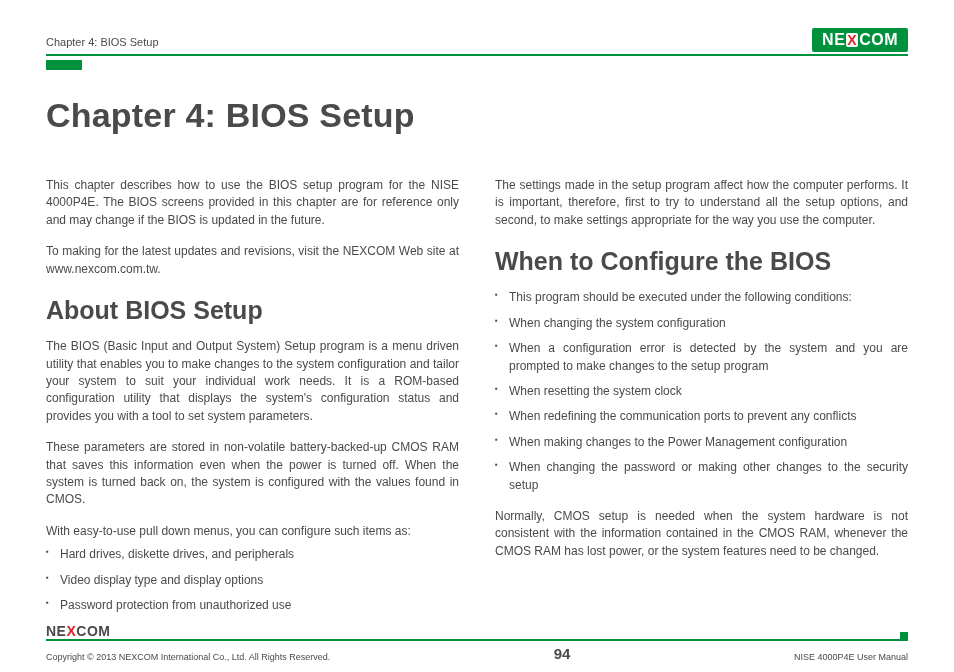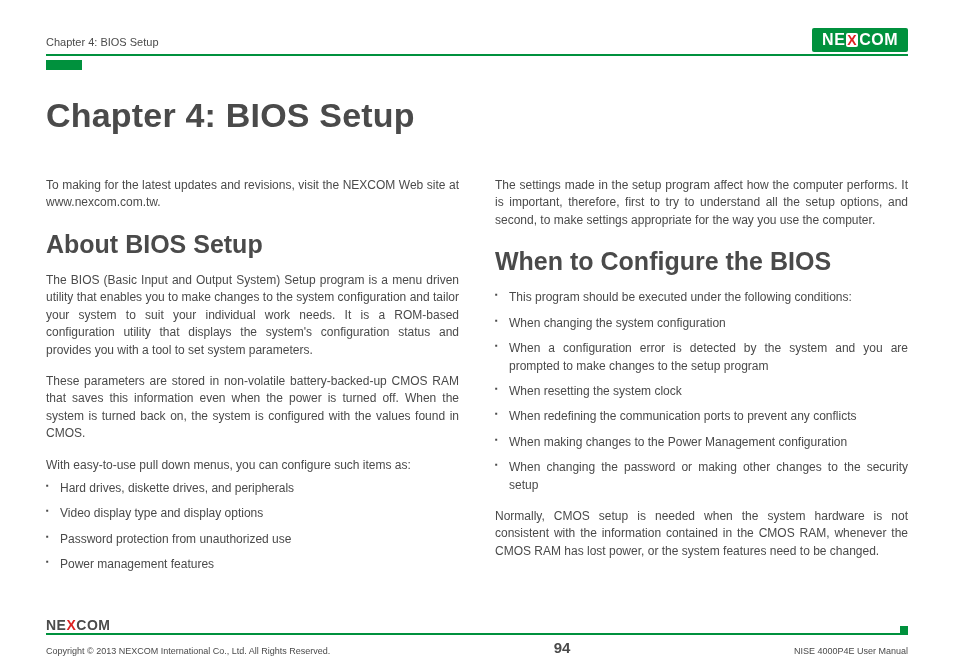--- a/index.html
+++ b/index.html
@@ -124,21 +124,21 @@
     top: 0;
     font-size: 8px;
     color: #4a4a4a;
   }
 
   
   .footer-wrap {
     position: absolute;
     left: 46px;
     right: 46px;
-    bottom: 16px;
+    bottom: 10px;
   }
   .footer-divider {
     border-top: 2px solid #00913d;
     position: relative;
   }
   .footer-divider::after {
     content: "";
     display: block;
     position: absolute;
     right: 0;
@@ -186,20 +186,21 @@
         <span>COM</span>
     </div>
   </div>
   <div class="top-divider"></div>
 
   <h1 class="title">Chapter 4: BIOS Setup</h1>
 
   <div class="columns">
 
     <div class="col">
+      <p>This chapter describes how to use the BIOS setup program for the NISE 4000P4E. The BIOS screens provided in this chapter are for reference only and may change if the BIOS is updated in the future.</p>
       <p>To making for the latest updates and revisions, visit the NEXCOM Web site at www.nexcom.com.tw.</p>
 
       <h2 class="section">About BIOS Setup</h2>
       <p>The BIOS (Basic Input and Output System) Setup program is a menu driven utility that enables you to make changes to the system configuration and tailor your system to suit your individual work needs. It is a ROM-based configuration utility that displays the system's configuration status and provides you with a tool to set system parameters.</p>
       <p>These parameters are stored in non-volatile battery-backed-up CMOS RAM that saves this information even when the power is turned off. When the system is turned back on, the system is configured with the values found in CMOS.</p>
       <p class="tight">With easy-to-use pull down menus, you can configure such items as:</p>
 
       <ul class="bullets">
         <li>Hard drives, diskette drives, and peripherals</li>
         <li>Video display type and display options</li>

